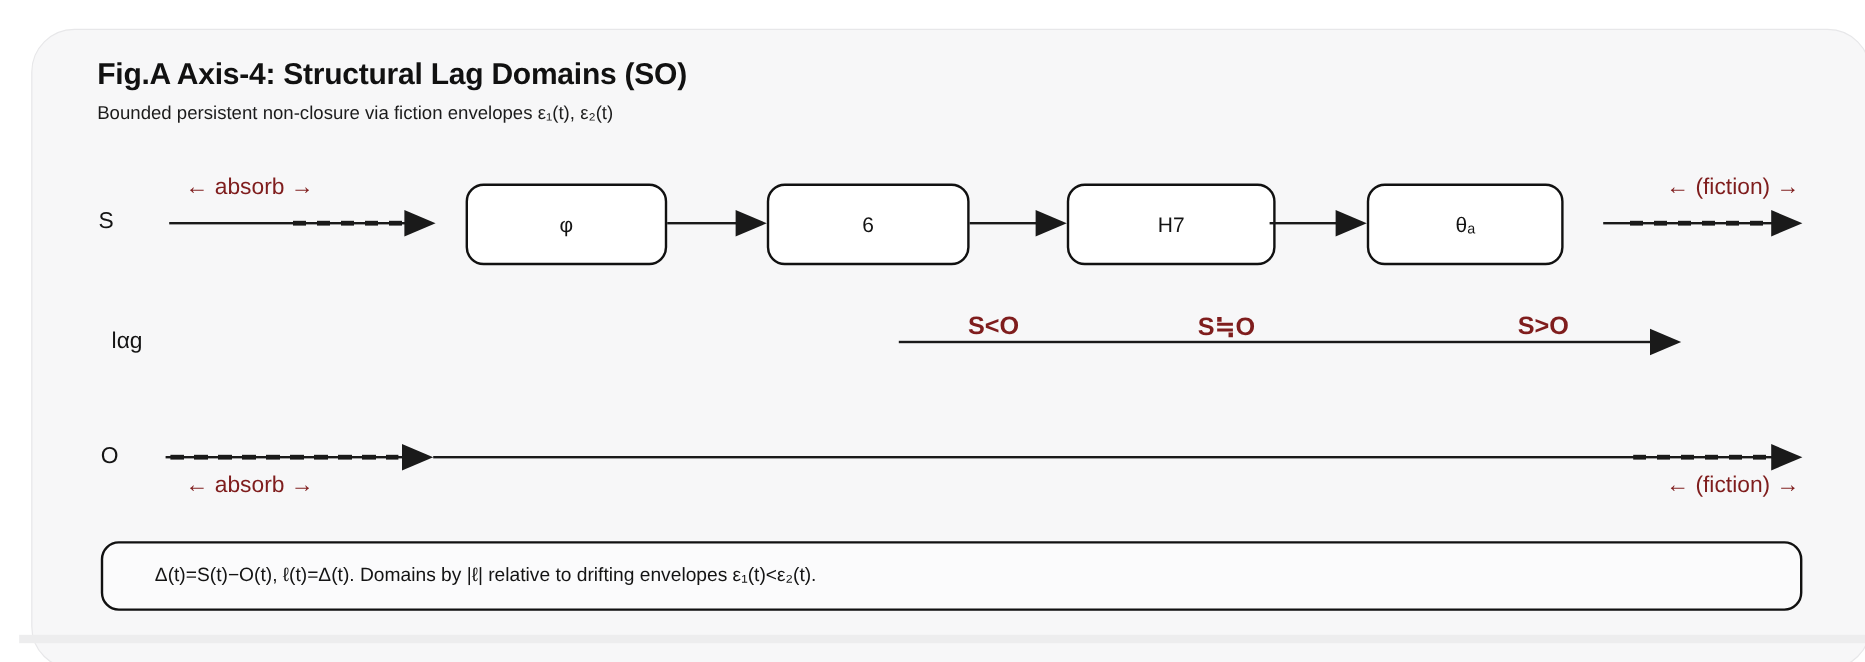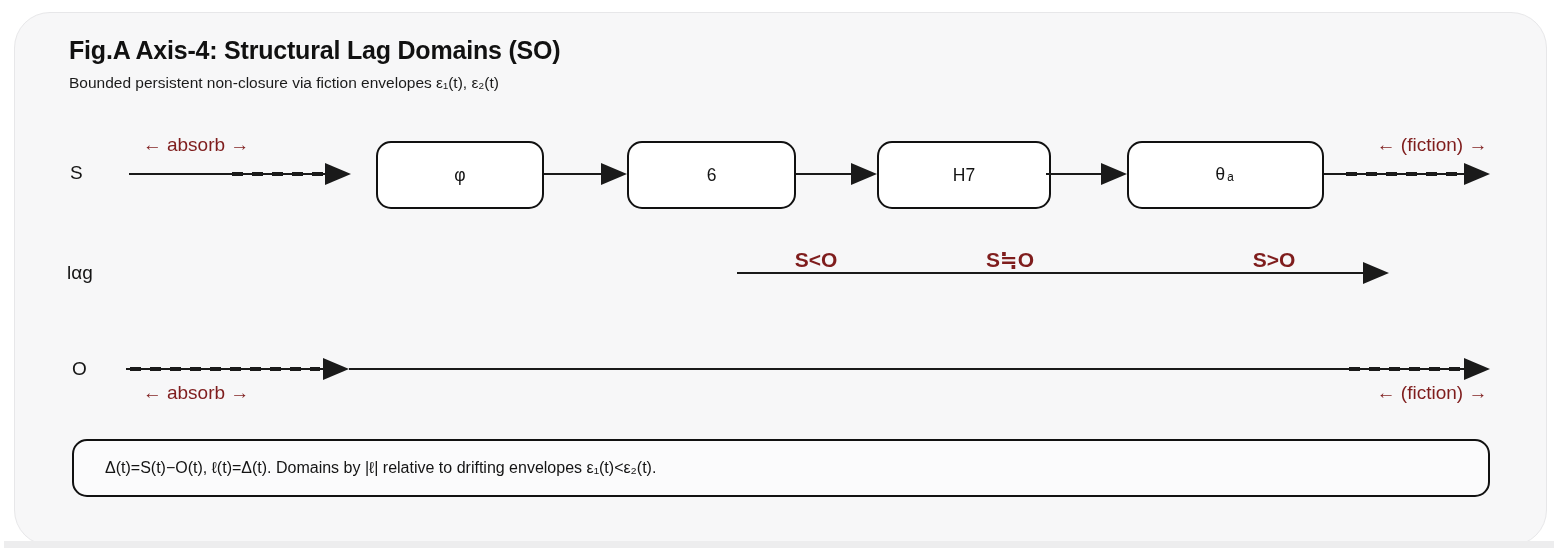--- a/index.html
+++ b/index.html
@@ -1,15 +1,15 @@
 <!DOCTYPE html>
 <html><head>
 <meta charset="utf-8">
 <style>
-  * { margin:4px; padding:0; box-sizing:border-box; }
+  * { margin:16px; padding:0; box-sizing:border-box; }
   html,body { width:1554px; height:552px; background:#ffffff; overflow:hidden;
               font-family:"Liberation Sans","DejaVu Sans",sans-serif; color:#141414; }
   .card { position:absolute; left:10px; top:8px; width:1533px; height:534px;
           background:#f7f7f8; border:1px solid #e7e7e9; border-radius:36px; }
   .bottom-edge { position:absolute; left:0; bottom:0; width:1554px; height:7px; background:#ededee; }
 
   .abs { position:absolute; }
   .title { left:65px; top:32px; font-size:25px; font-weight:700; letter-spacing:-0.2px; color:#111; }
   .subtitle { left:65px; top:70px; font-size:15.5px; color:#1b1b1b; }
 
@@ -62,30 +62,30 @@
 </div>
 <div class="hline" style="left:792px; top:169px; width:57px;"></div>
 <div class="ah" style="left:847px; top:159px;"></div>
 
 <div class="stage-box" style="left:873px; width:174px;">
   <span>H7</span>
 </div>
 <div class="hline" style="left:1042px; top:169px; width:56px;"></div>
 <div class="ah" style="left:1097px; top:159px;"></div>
 
-<div class="stage-box" style="left:1123px; width:197px;font-family:Liberation Mono, monospace;">
+<div class="stage-box" style="left:1123px; width:164px;">
   <span>θₐ</span>
 </div>
 
 <div class="hline" style="left:1320px; top:169px; width:142px;"></div>
 <div class="dashes" style="left:1342px; top:168px; width:116px;"></div>
 <div class="ah" style="left:1460px; top:159px;"></div>
 <div class="abs annot" style="left:1428px; top:130px;">← (fiction) →</div>
 
-<div class="abs row-label" style="left:63px; top:258px;">lαg</div>
+<div class="abs row-label" style="left:77px; top:258px;">lαg</div>
 <div class="domain-label" style="left:812px;">S&lt;O</div>
 <div class="domain-label" style="left:1006px;text-align:center;">S≒O</div>
 <div class="domain-label" style="left:1270px;">S&gt;O</div>
 <div class="hline" style="left:733px; top:268px; width:628px;"></div>
 <div class="ah" style="left:1359px; top:258px;"></div>
 
 <div class="abs row-label" style="left:68px; top:354px;">O</div>
 <div class="hline-thin" style="left:122px; top:364px; width:198px;"></div>
 <div class="dashes" style="left:126px; top:363px; width:190px;"></div>
 <div class="ah" style="left:319px; top:354px;"></div>

